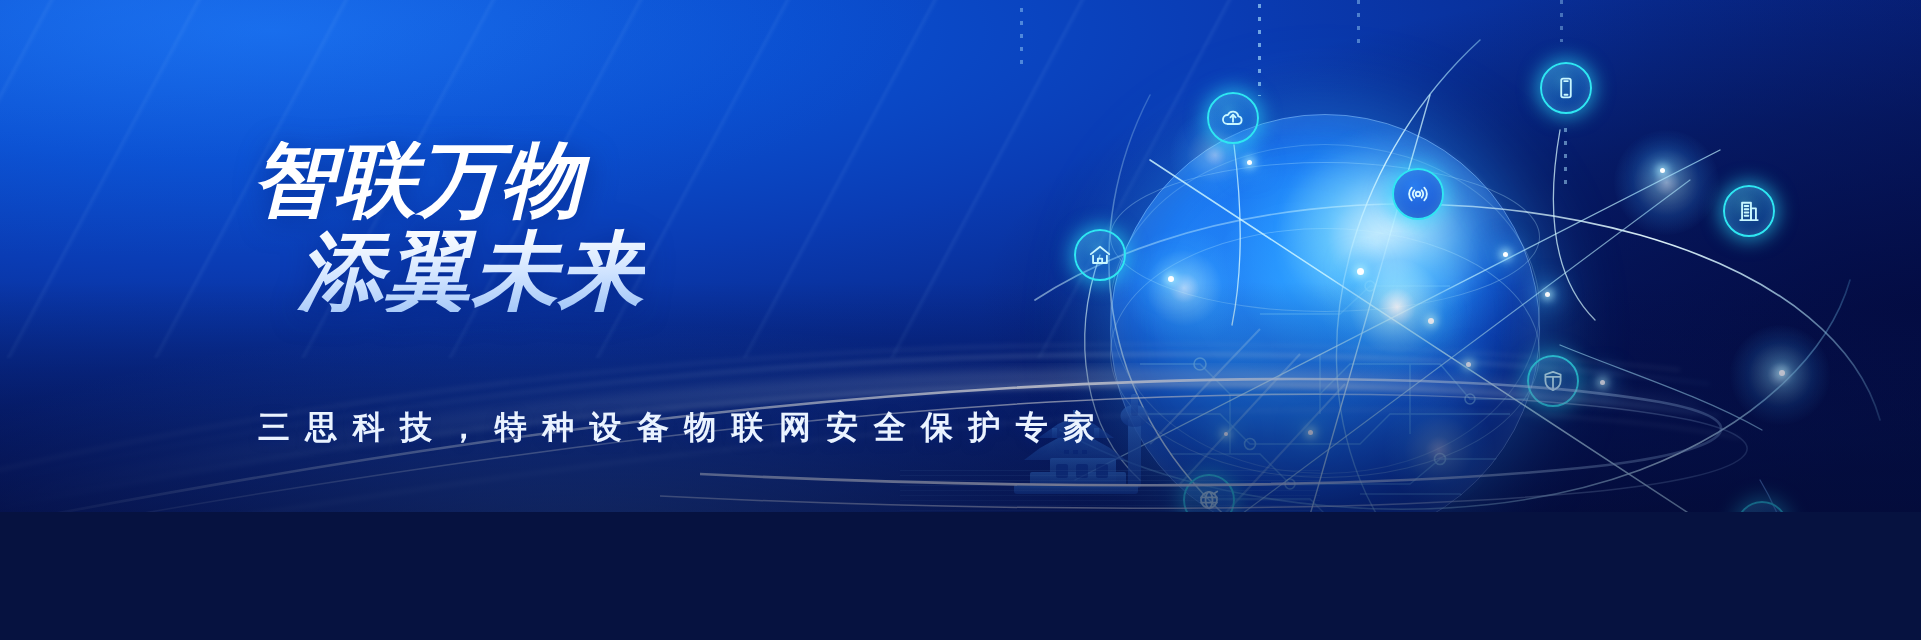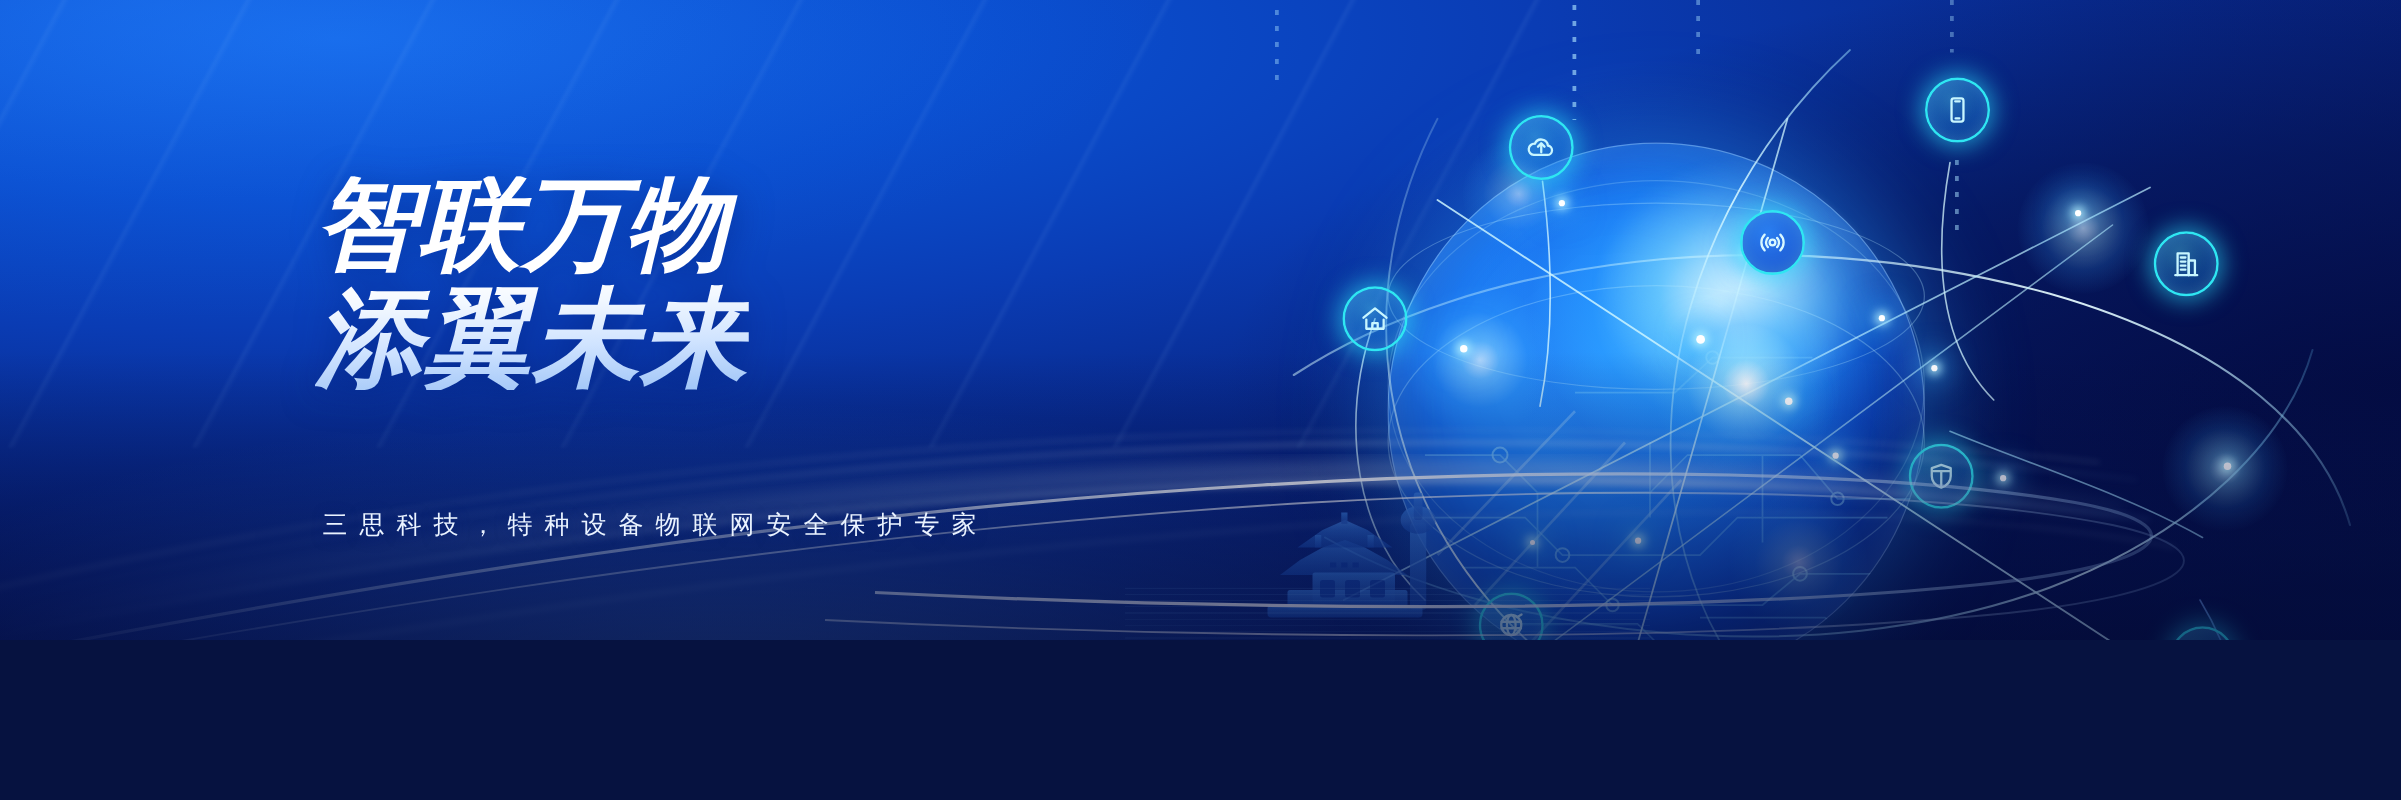--- a/index.html
+++ b/index.html
@@ -33,25 +33,25 @@
     font-size:82px;line-height:.96;
     font-weight:900;letter-spacing:.01em;
     font-family:"DejaVu Sans","Liberation Sans",sans-serif;
     font-style:italic;
     background:linear-gradient(178deg,#ffffff 0%,#ffffff 46%,#f2f8ff 58%,#cfe3ff 78%,#9ec4f7 100%);
     -webkit-background-clip:text;background-clip:text;
     color:transparent;-webkit-text-fill-color:transparent;
     filter:drop-shadow(0 4px 14px rgba(0,30,120,.55));
     white-space:nowrap;
   }
-  .headline .l2{display:block;margin-top:10px;font-size:86px;}
+  .headline .l2{display:block;margin-left:46px;margin-top:10px;font-size:86px;}
   .subtitle{
     position:absolute;left:258px;top:406px;
-    font-size:20px;letter-spacing:.48em;
-    color:#eaf3ff;font-weight:400;
+    font-size:32px;letter-spacing:.48em;
+    color:#eaf3ff;font-weight:700;
     text-shadow:0 2px 10px rgba(0,30,120,.6);
     white-space:nowrap;
   }
 
   
   .globe-wrap{position:absolute;left:1062px;top:88px;width:520px;height:520px;}
   .globe{
     position:absolute;left:48px;top:26px;width:430px;height:430px;border-radius:50%;
     background:
       radial-gradient(52% 48% at 62% 30%, rgba(190,235,255,.95) 0%, rgba(90,200,255,.72) 22%, rgba(36,150,255,.45) 46%, rgba(18,95,230,.22) 68%, rgba(10,60,190,0) 86%),

